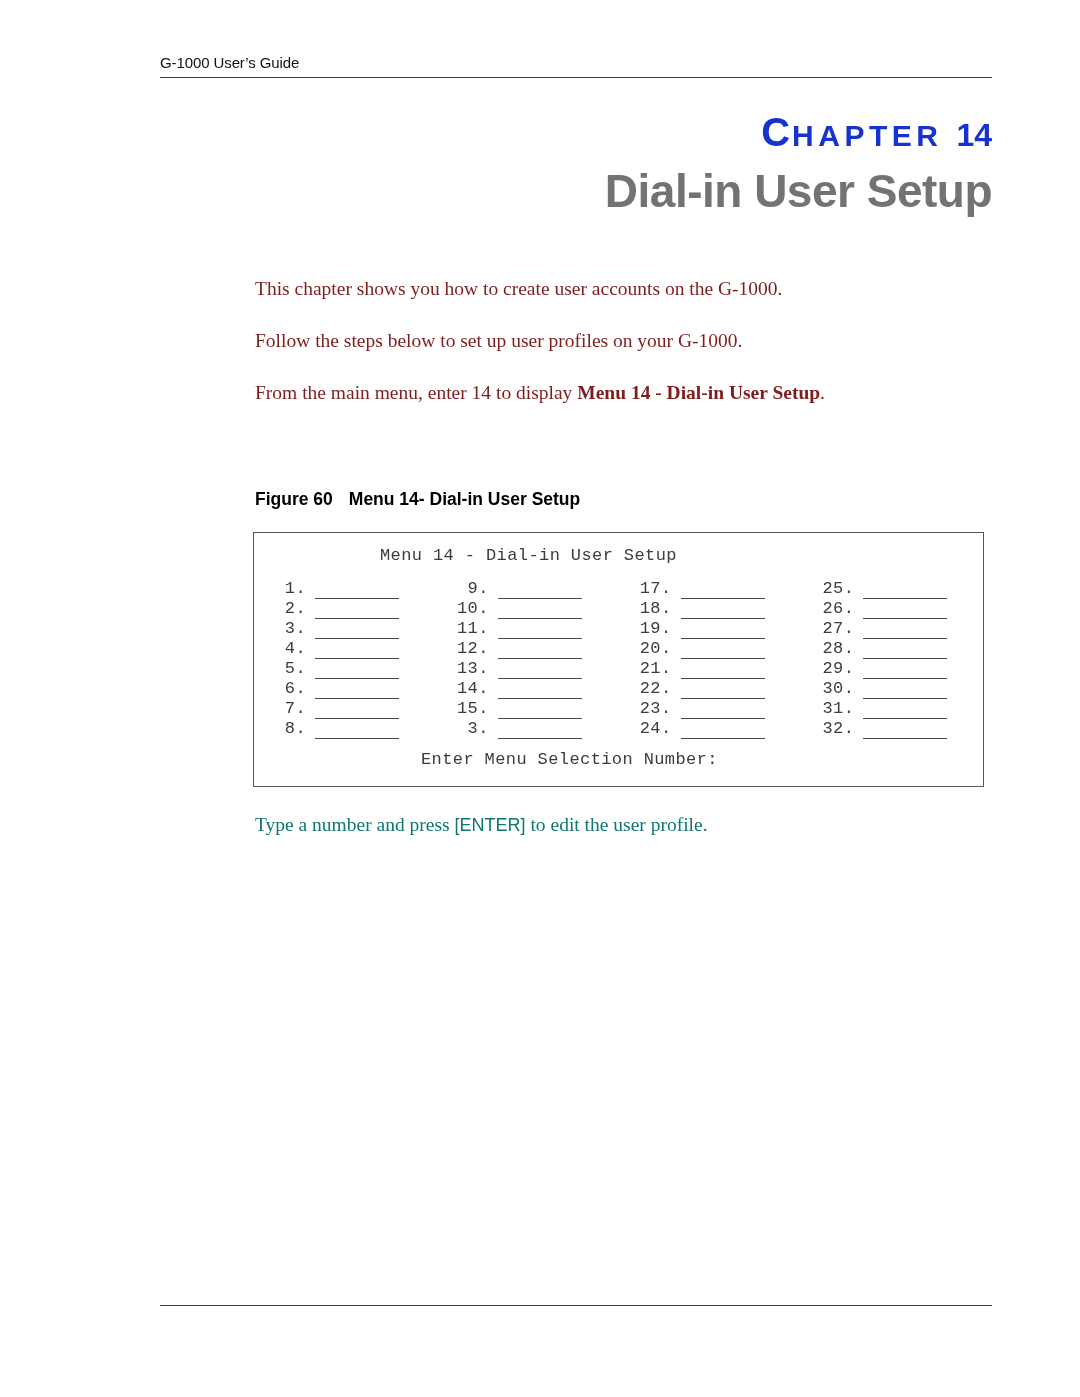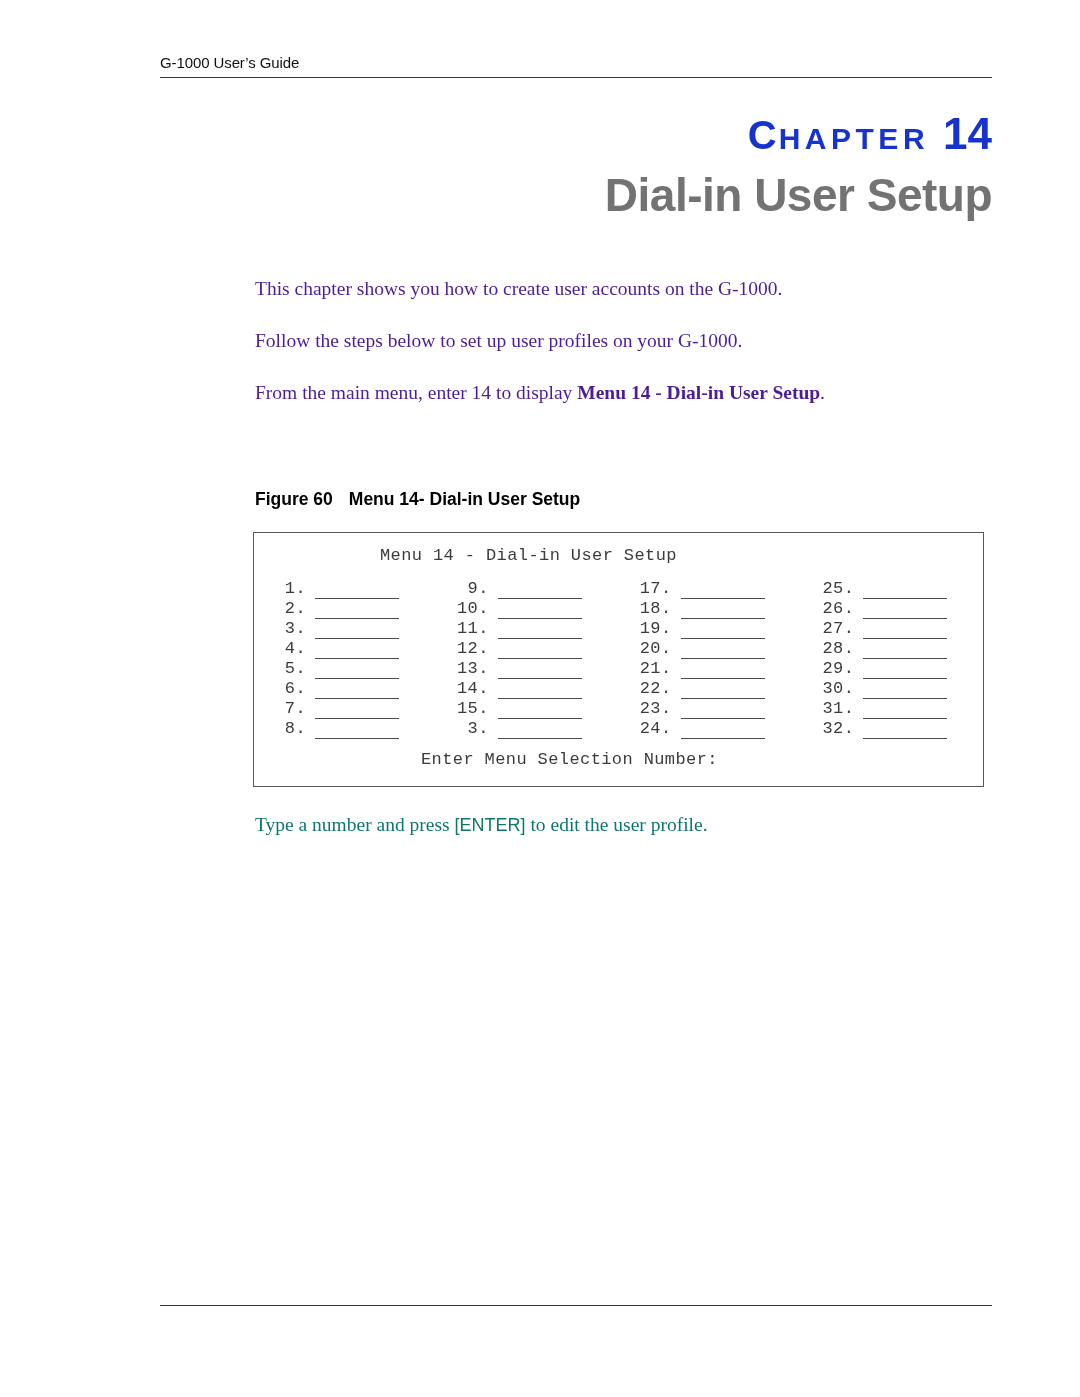--- a/index.html
+++ b/index.html
@@ -63,21 +63,21 @@
   }
   .chapter-word {
     font-size: 30px;
     letter-spacing: 4.5px;
   }
   .chapter-word .cap {
     font-size: 40px;
     letter-spacing: 2px;
   }
   .chapter-num {
-    font-size: 44px;
+    font-size: 32px;
     letter-spacing: 0px;
     margin-left: 14px;
   }
   .chapter-title {
     font-family: "Liberation Sans", "DejaVu Sans", sans-serif;
     font-weight: bold;
     color: #737373;
     font-size: 46px;
     line-height: 1.0;
     margin-top: 16px;
@@ -89,21 +89,21 @@
   .body-col {
     position: absolute;
     left: 223px;
     top: 276px;
     width: 735px;
   }
   .para {
     font-family: "Liberation Serif", "DejaVu Serif", serif;
     font-size: 19.5px;
     line-height: 25px;
-    color: #4c1d95;
+    color: #7f1d1d;
     margin: 0 0 27px 0;
     text-align: left;
   }
   .para b { font-weight: bold; }
   .sans-inline {
     font-family: "Liberation Sans", "DejaVu Sans", sans-serif;
     font-size: 18px;
   }
 
   

